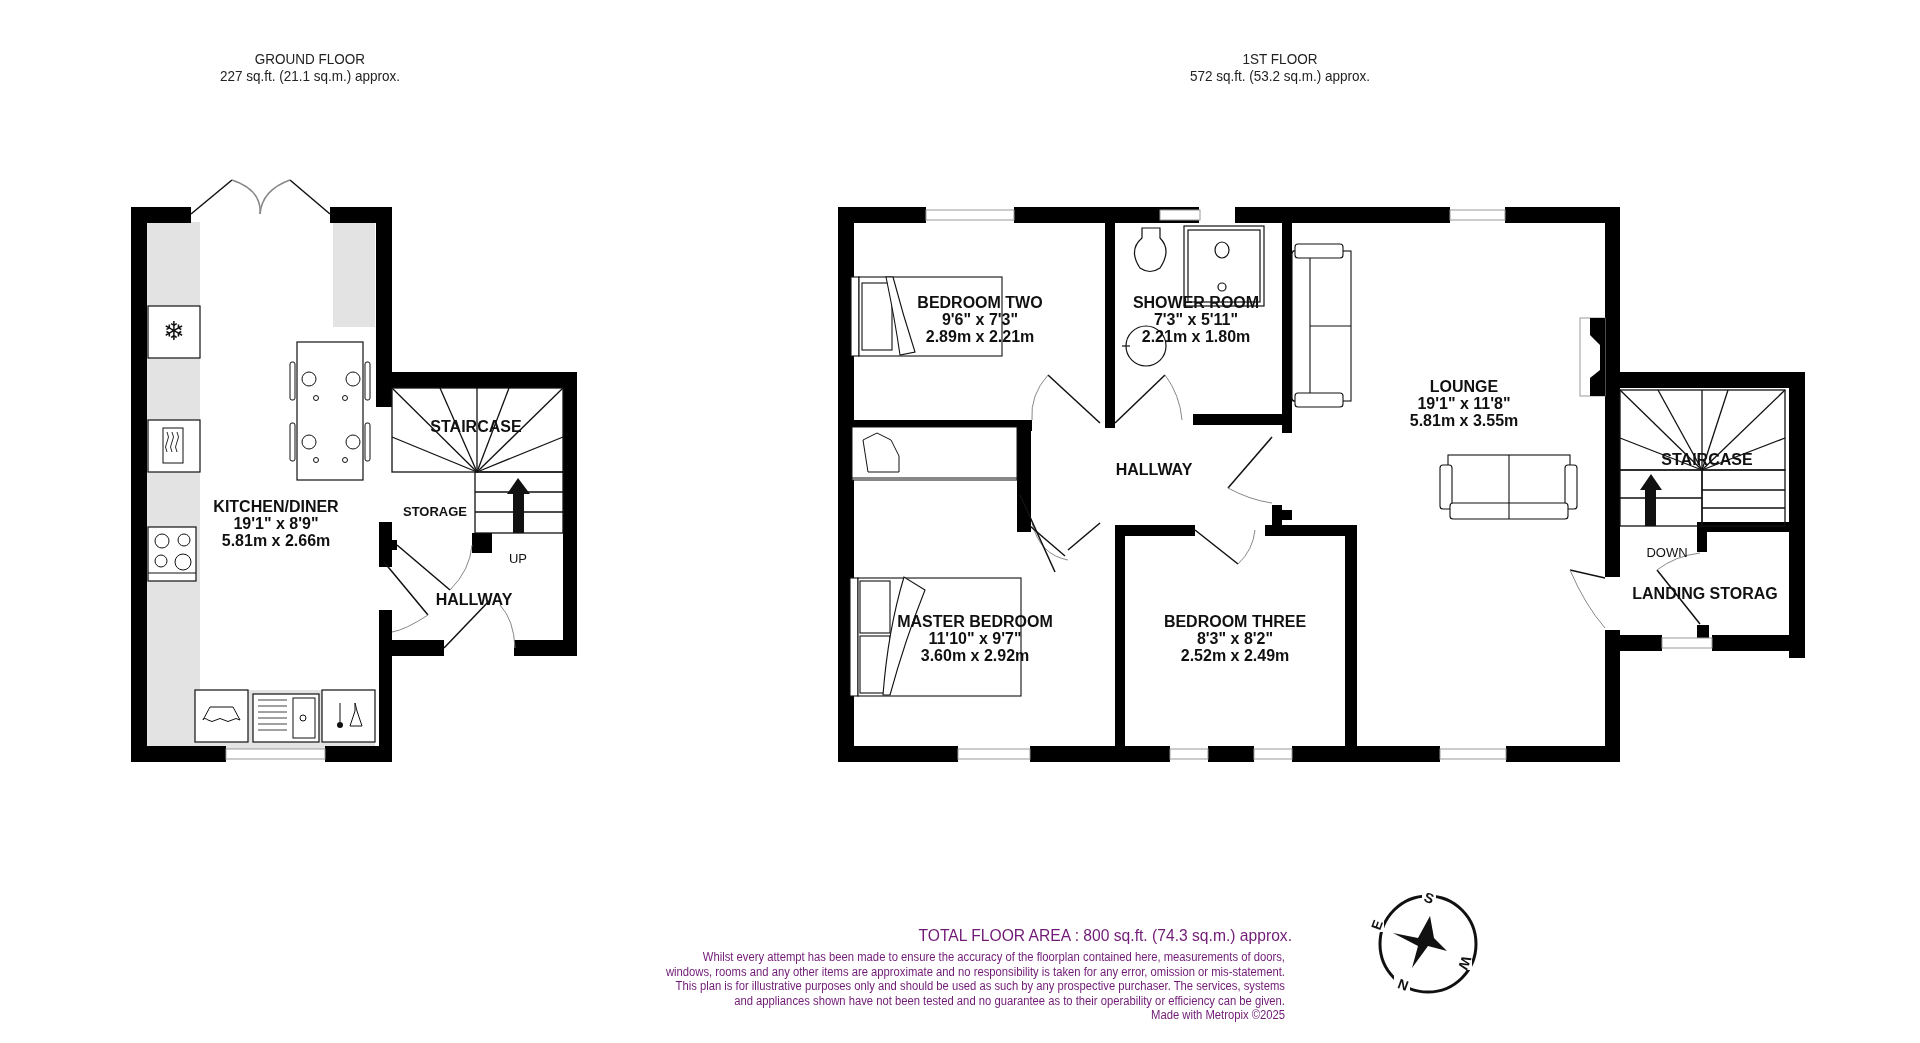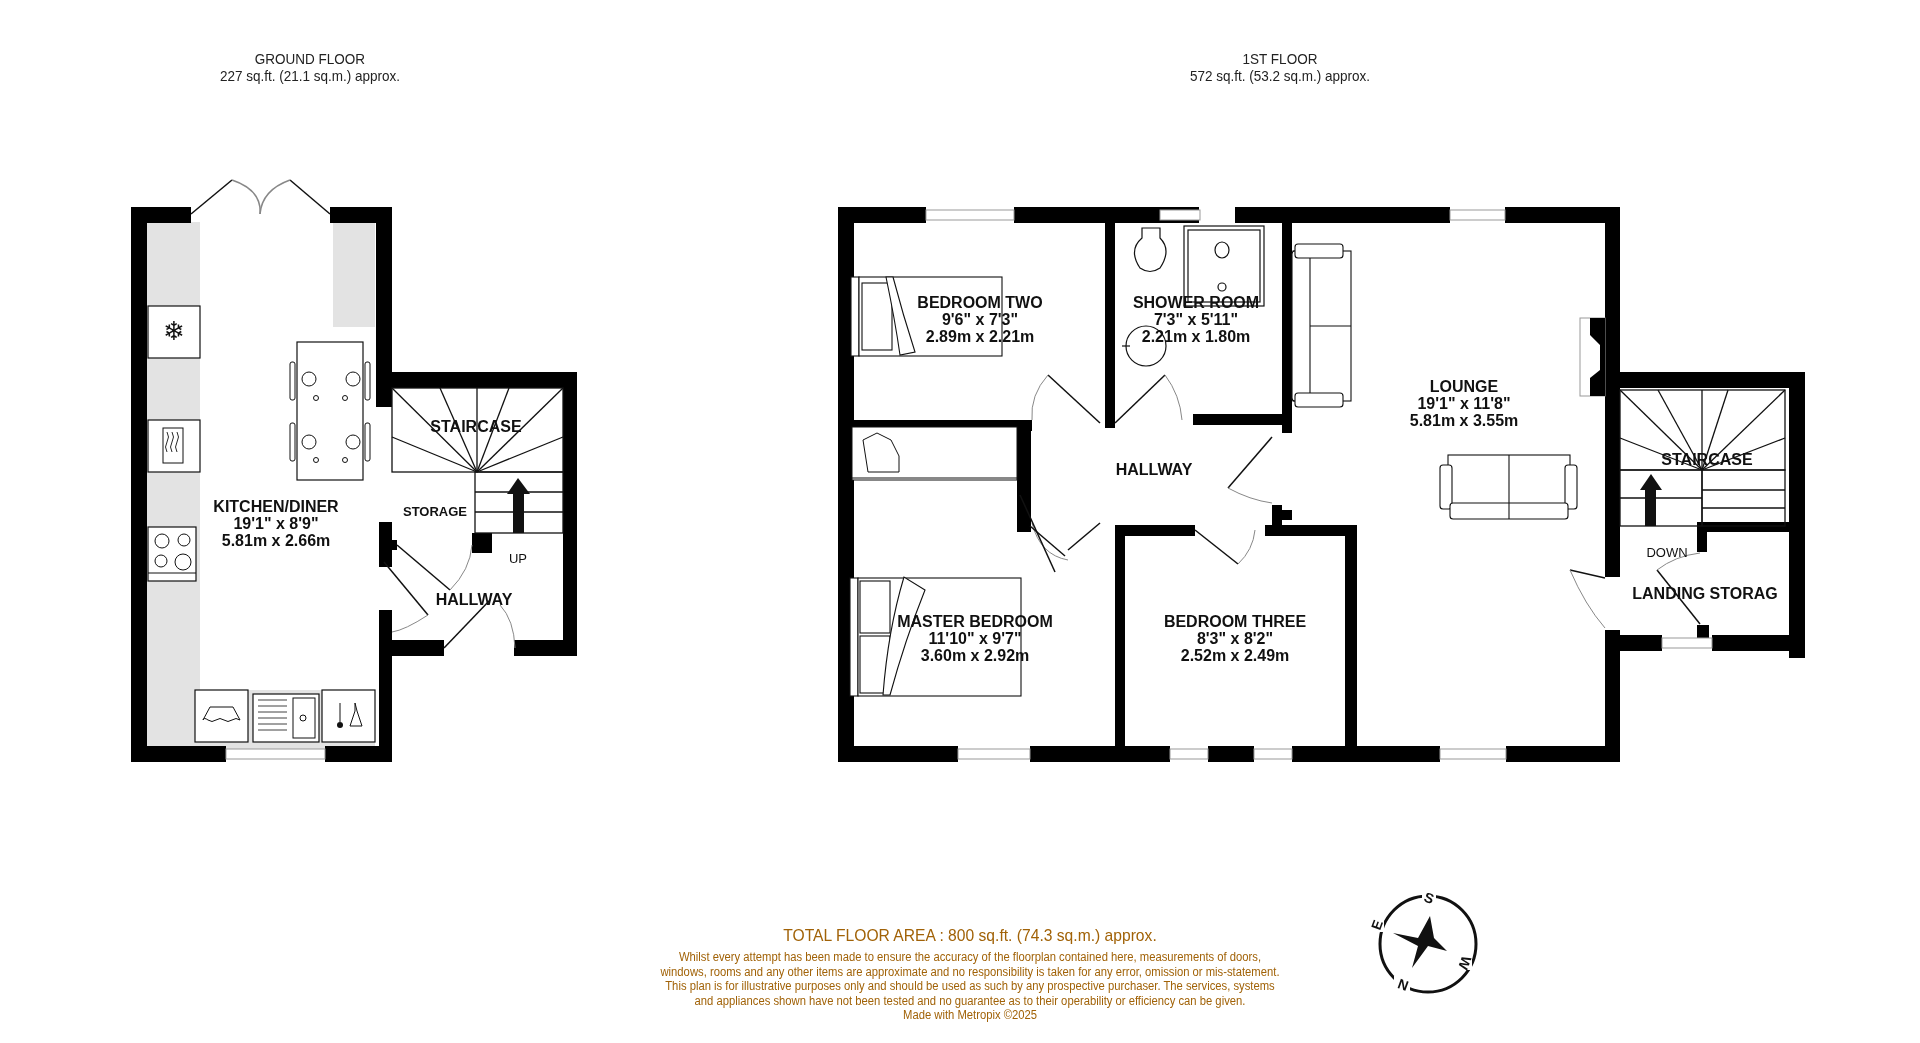--- a/index.html
+++ b/index.html
@@ -3,21 +3,21 @@
 <meta charset="utf-8">
 <style>
   html, body { margin:0; padding:0; background:#ffffff; }
   body { width:1920px; height:1043px; position:relative; overflow:hidden; font-family:"Liberation Sans", sans-serif; color:#111; }
   .floor-head { position:absolute; text-align:center; font-size:15px; line-height:17px; color:#222; transform:scaleX(0.9); }
   .floor-head .t { display:block; }
   svg.plan { position:absolute; left:0; top:0; }
   .lbl { font-family:"Liberation Sans", sans-serif; font-weight:bold; font-size:16px; fill:#111; text-anchor:middle; }
   .lbl-s { font-family:"Liberation Sans", sans-serif; font-weight:bold; font-size:13px; fill:#111; text-anchor:middle; }
   .lbl-n { font-family:"Liberation Sans", sans-serif; font-size:13px; fill:#111; text-anchor:middle; }
-  .footer { position:absolute; left:620px; width:700px; top:926px; text-align:center; color:#a16207; }
+  .footer { position:absolute; left:620px; width:700px; top:926px; text-align:right; color:#701a75; }
   .footer .total { font-size:17px; line-height:20px; transform:scaleX(0.92); }
   .footer .disc { font-size:12.5px; line-height:14.6px; margin-top:4px; transform:scaleX(0.9); }
   .footer .made { font-size:12.5px; line-height:14.6px; transform:scaleX(0.9); }
   .compass { position:absolute; left:1370px; top:888px; width:115px; height:115px; }
 </style>
 </head>
 <body>
 
 <div class="floor-head" style="left:180px; top:50px; width:260px;">
   <span class="t">GROUND FLOOR</span>

